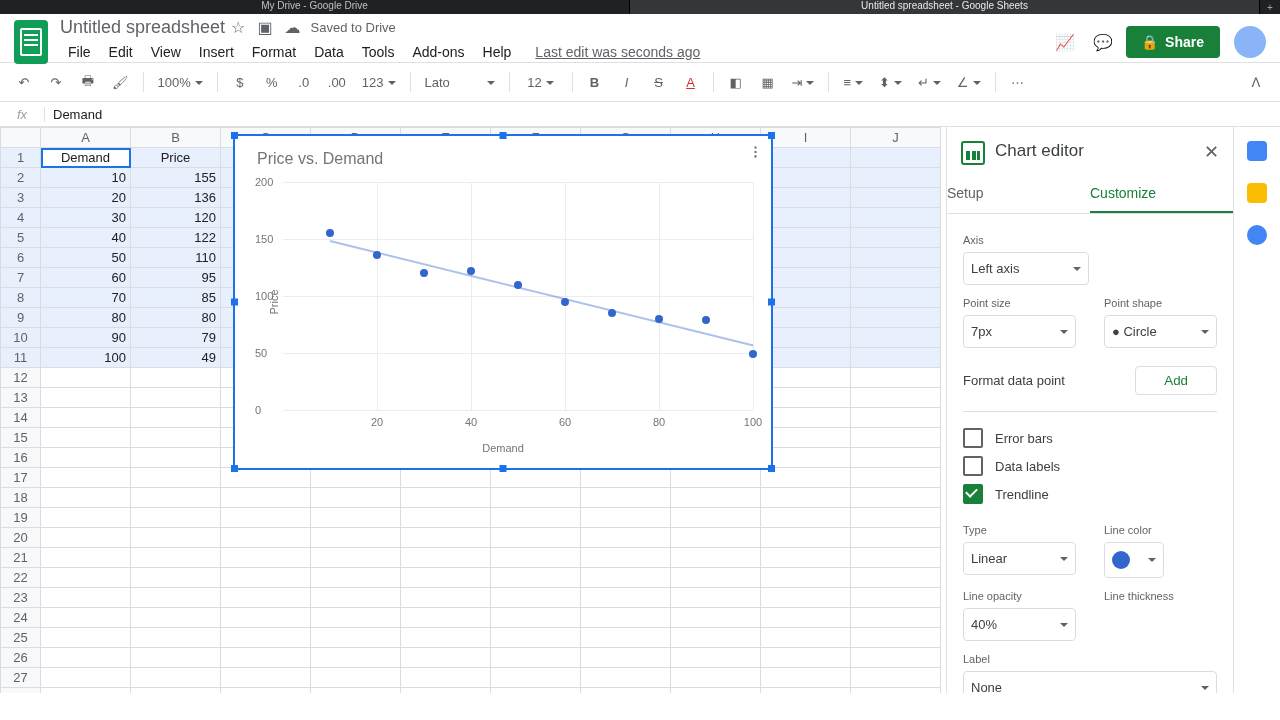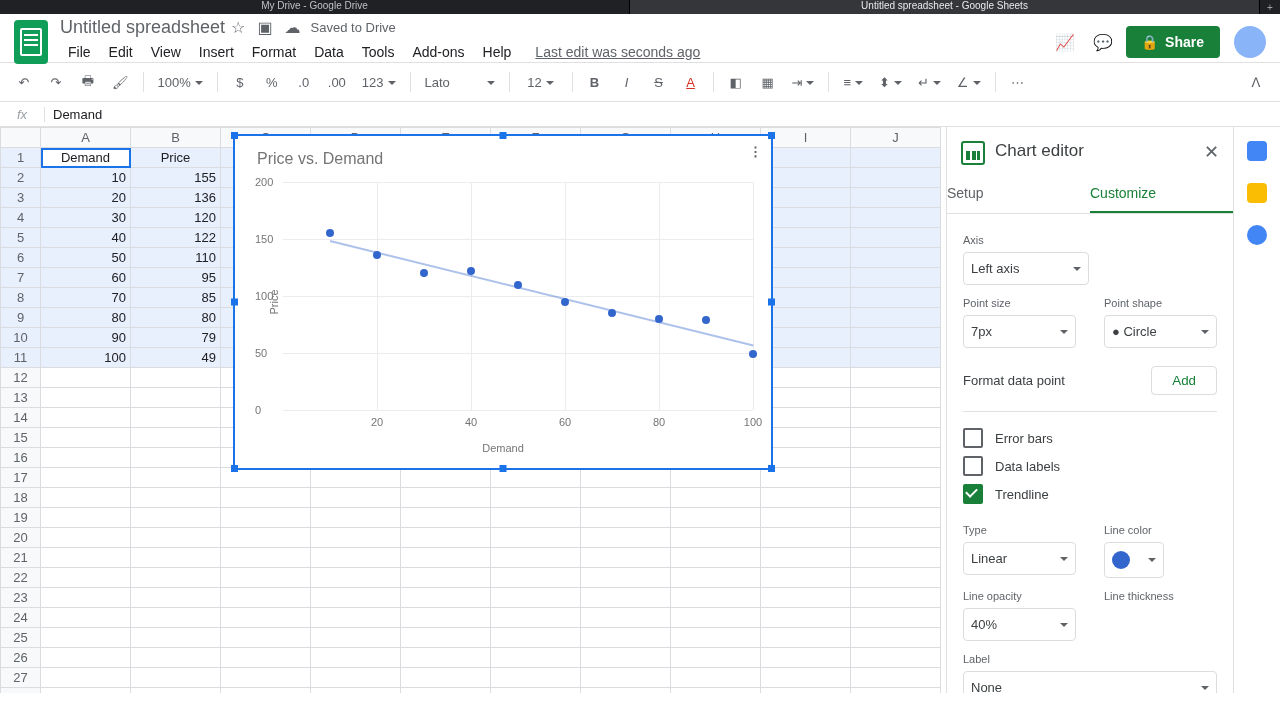--- a/index.html
+++ b/index.html
@@ -78,21 +78,21 @@
   .panel .lbl{font-size:11px;color:#5f6368;margin:12px 0 6px}
   .panel .dd{border:1px solid #dadce0;border-radius:4px;padding:8px 7px;display:flex;align-items:center;justify-content:space-between;background:#fff}
   .panel .dd .chev{margin-left:auto}
   .panel .row2{display:flex;gap:28px}
   .panel .row2>div{flex:1}
   .panel hr{border:none;border-top:1px solid var(--bord);margin:16px 0}
   .panel .chk{display:flex;align-items:center;gap:12px;margin:8px 0}
   .panel .box{width:16px;height:16px;border:2px solid #5f6368;border-radius:2px;flex-shrink:0}
   .panel .box.on{background:var(--green);border-color:var(--green);position:relative}
   .panel .box.on:after{content:"";position:absolute;left:3px;top:0;width:5px;height:9px;border:solid #fff;border-width:0 2px 2px 0;transform:rotate(45deg)}
-  .panel .addbtn{border:1px solid #dadce0;color:var(--green);font-weight:500;padding:6px 20px;border-radius:4px;background:#fff}
+  .panel .addbtn{border:1px solid #dadce0;color:var(--green);font-weight:500;padding:6px 28px;border-radius:4px;background:#fff}
   .panel .colordot{width:18px;height:18px;border-radius:50%;display:inline-block;vertical-align:middle}
   
   .rail{width:46px;border-left:1px solid var(--bord);display:flex;flex-direction:column;align-items:center;padding-top:14px;gap:22px}
   .rail .ri{width:20px;height:20px;border-radius:4px}
 </style>
 </head>
 <body>
 
 <div class="tabbar">
   <div class="btab">My Drive - Google Drive</div>

